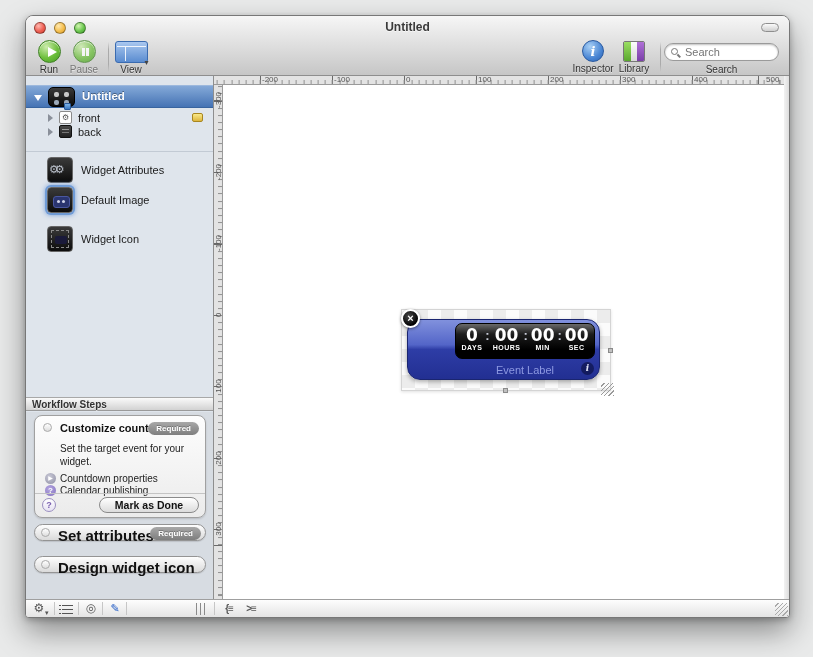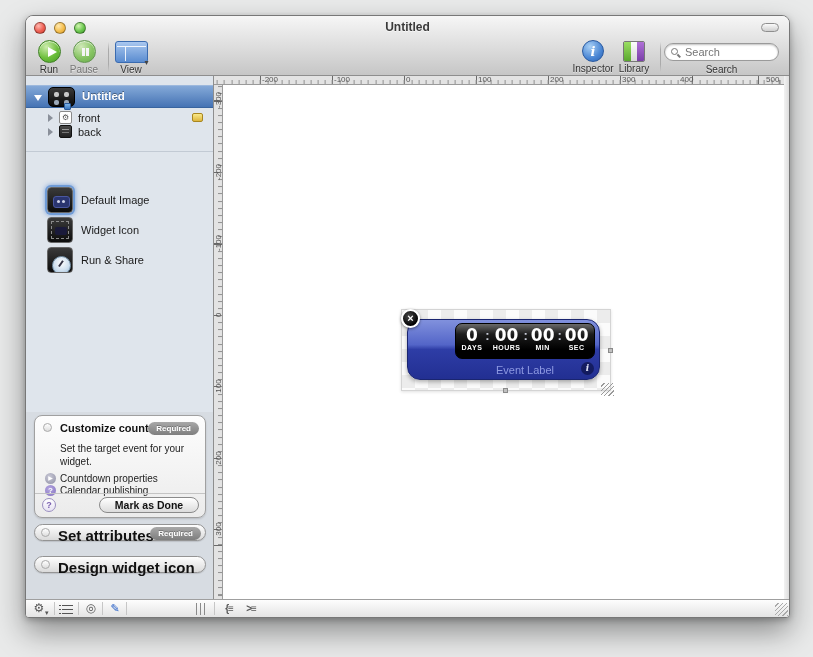--- a/index.html
+++ b/index.html
@@ -348,33 +348,34 @@
       <span class="page-label">front</span>
       <span class="note-badge"></span>
     </div>
     <div class="page-row" style="top:49px;">
       <span class="tri-right"></span>
       <span class="page-icon dark"></span>
       <span class="page-label">back</span>
     </div>
     <div class="side-sep"></div>
 
+    <div class="side-item" style="top:81px;">
+      <span class="item-icon icon-attr"></span>
+      <span class="item-label">Widget Attributes</span>
+    </div>
     <div class="side-item" style="top:111px;">
       <span class="item-icon icon-defimg"></span>
       <span class="item-label">Default Image</span>
     </div>
-    <div class="side-item" style="top:141px;">
+    <div class="side-item" style="top:150px;">
       <span class="item-icon icon-widgeticon"></span>
       <span class="item-label">Widget Icon</span>
     </div>
-    <div class="side-item" style="top:171px;">
-      <span class="item-icon icon-runshare"></span>
-      <span class="item-label">Run &amp; Share</span>
-    </div>
-
+
+    <div class="wf-header">Workflow Steps</div>
     <div class="wf-area">
       <div class="wf-card">
         <div class="wf-title-row">
           <span class="radio"></span>
           <span class="wf-title">Customize countdown</span>
           <span class="req-badge">Required</span>
         </div>
         <div class="wf-desc">Set the target event for your widget.</div>
         <div class="wf-link" style="top:57px;">
           <span class="lk-icon play">▶</span>
@@ -402,21 +403,21 @@
     </div>
   </div>
 
   <div class="ruler-h">
     <span class="rh-label" style="left:46px;">-200</span>
     <span class="rh-label" style="left:118px;">-100</span>
     <span class="rh-label" style="left:190px;">0</span>
     <span class="rh-label" style="left:262px;">100</span>
     <span class="rh-label" style="left:334px;">200</span>
     <span class="rh-label" style="left:406px;">300</span>
-    <span class="rh-label" style="left:464px;">400</span>
+    <span class="rh-label" style="left:478px;">400</span>
     <span class="rh-label" style="left:550px;">500</span>
   </div>
   <div class="ruler-v">
     <span class="rv-label" style="top:15px;">-300</span>
     <span class="rv-label" style="top:87px;">-200</span>
     <span class="rv-label" style="top:158px;">-100</span>
     <span class="rv-label" style="top:230px;">0</span>
     <span class="rv-label" style="top:301px;">100</span>
     <span class="rv-label" style="top:373px;">200</span>
     <span class="rv-label" style="top:444px;">300</span>

